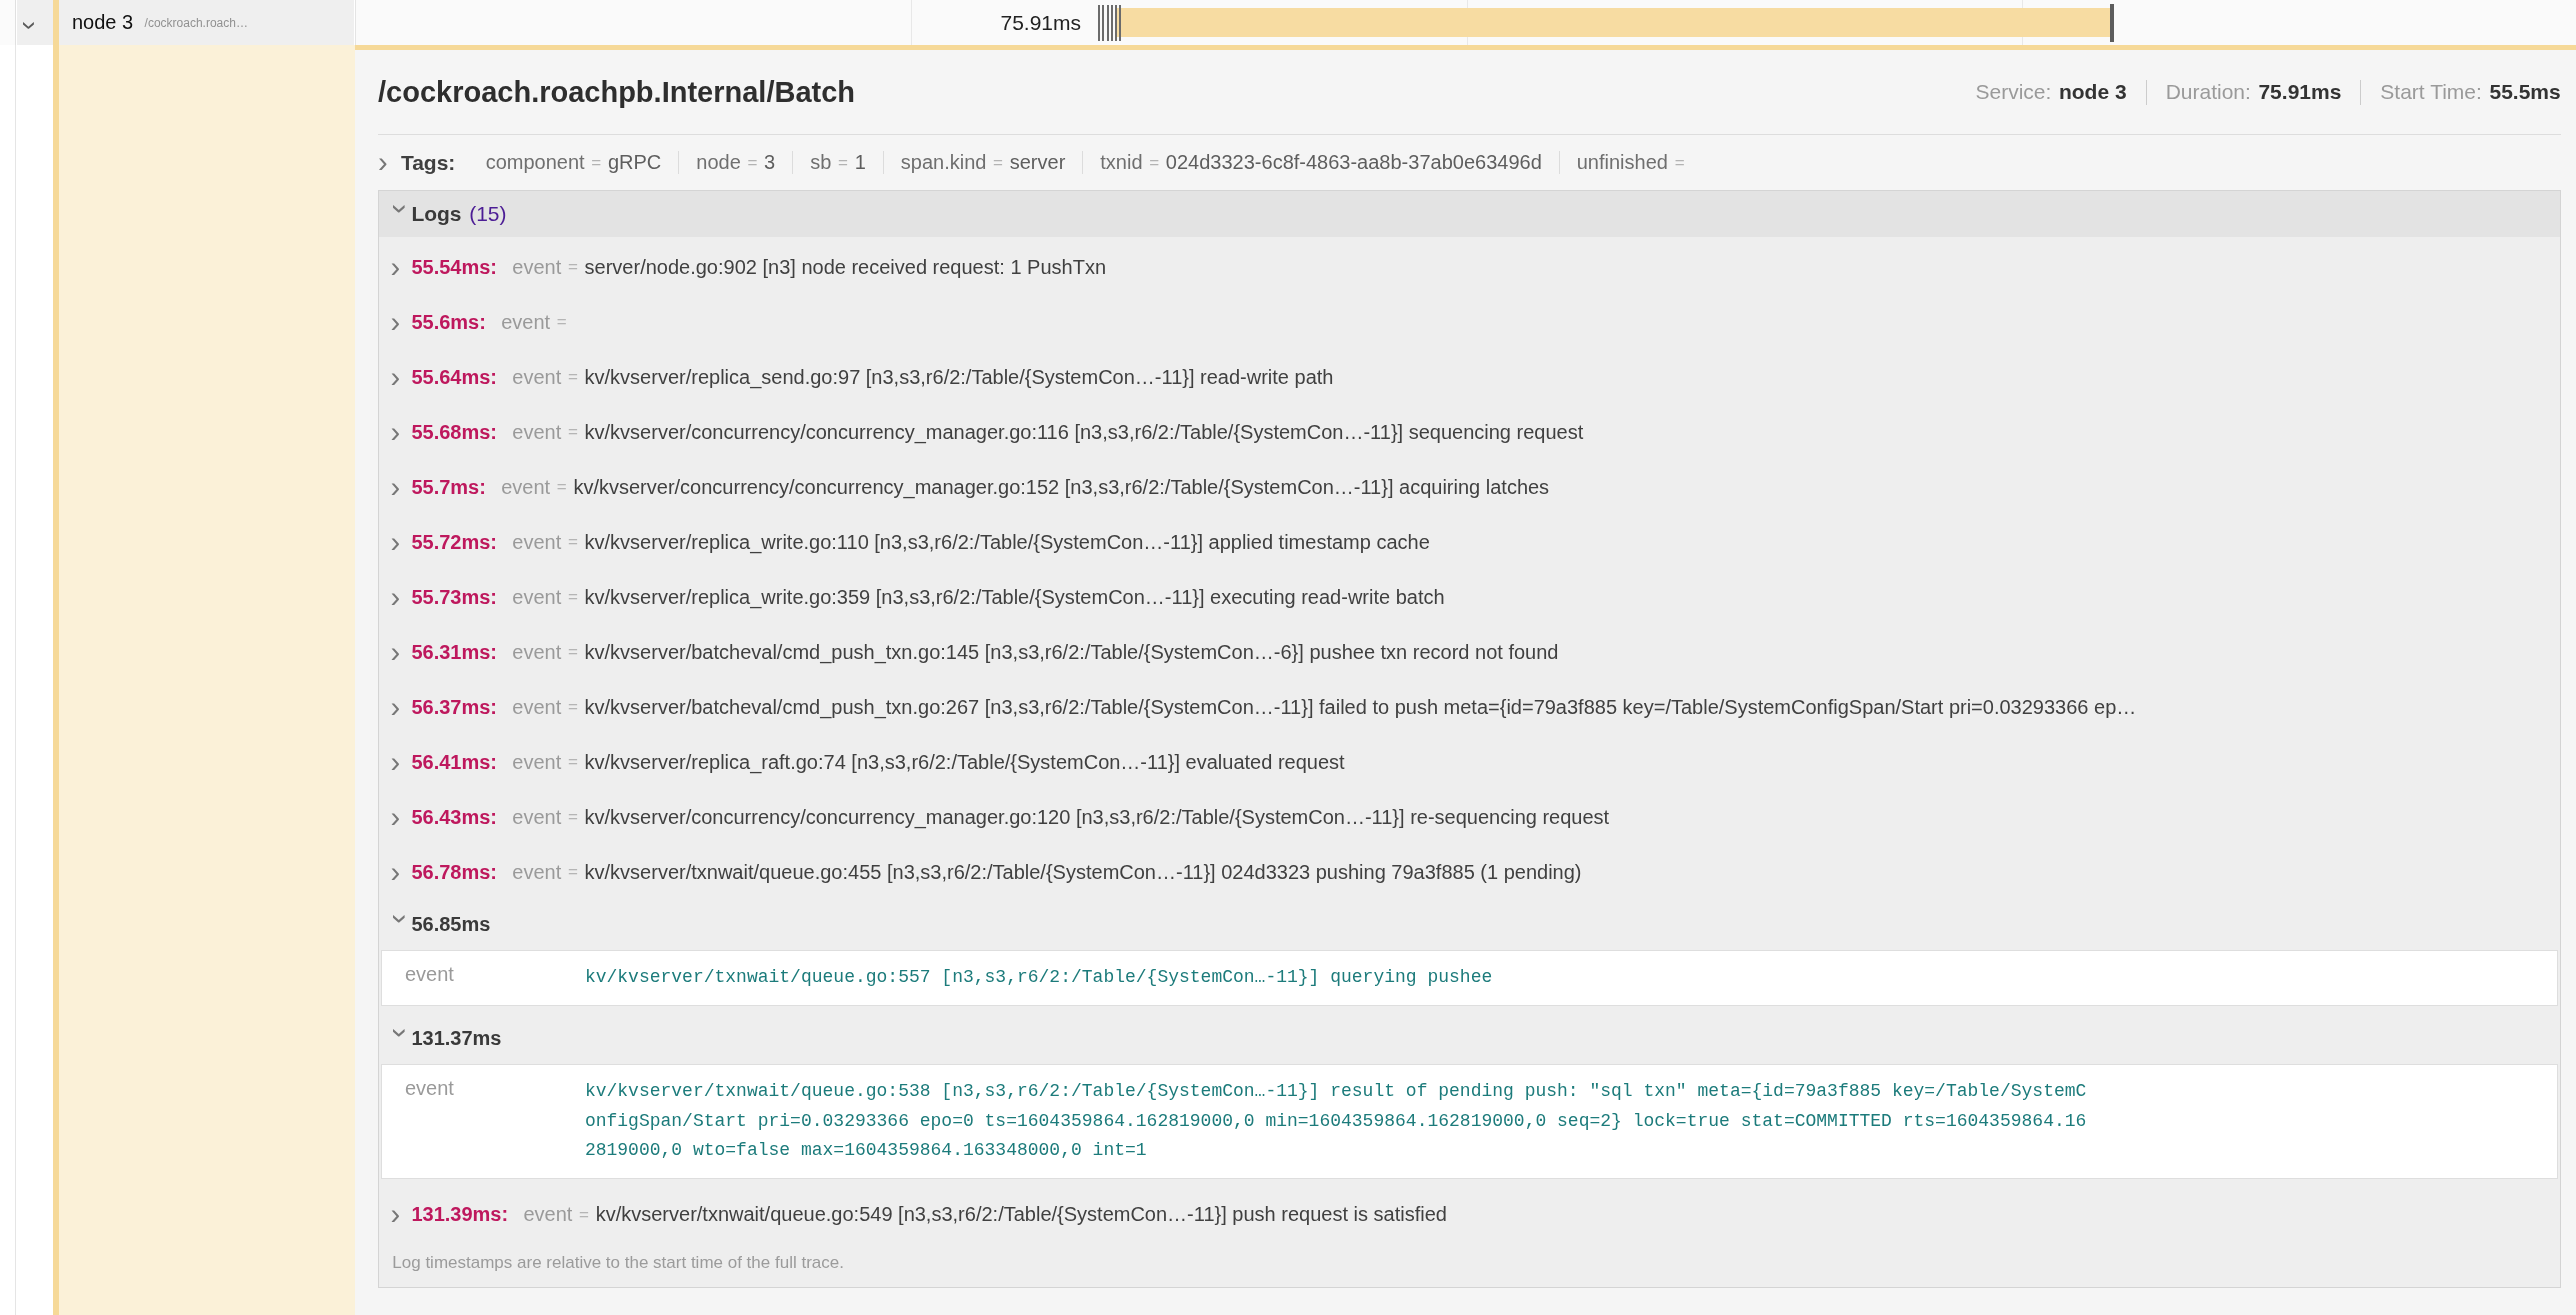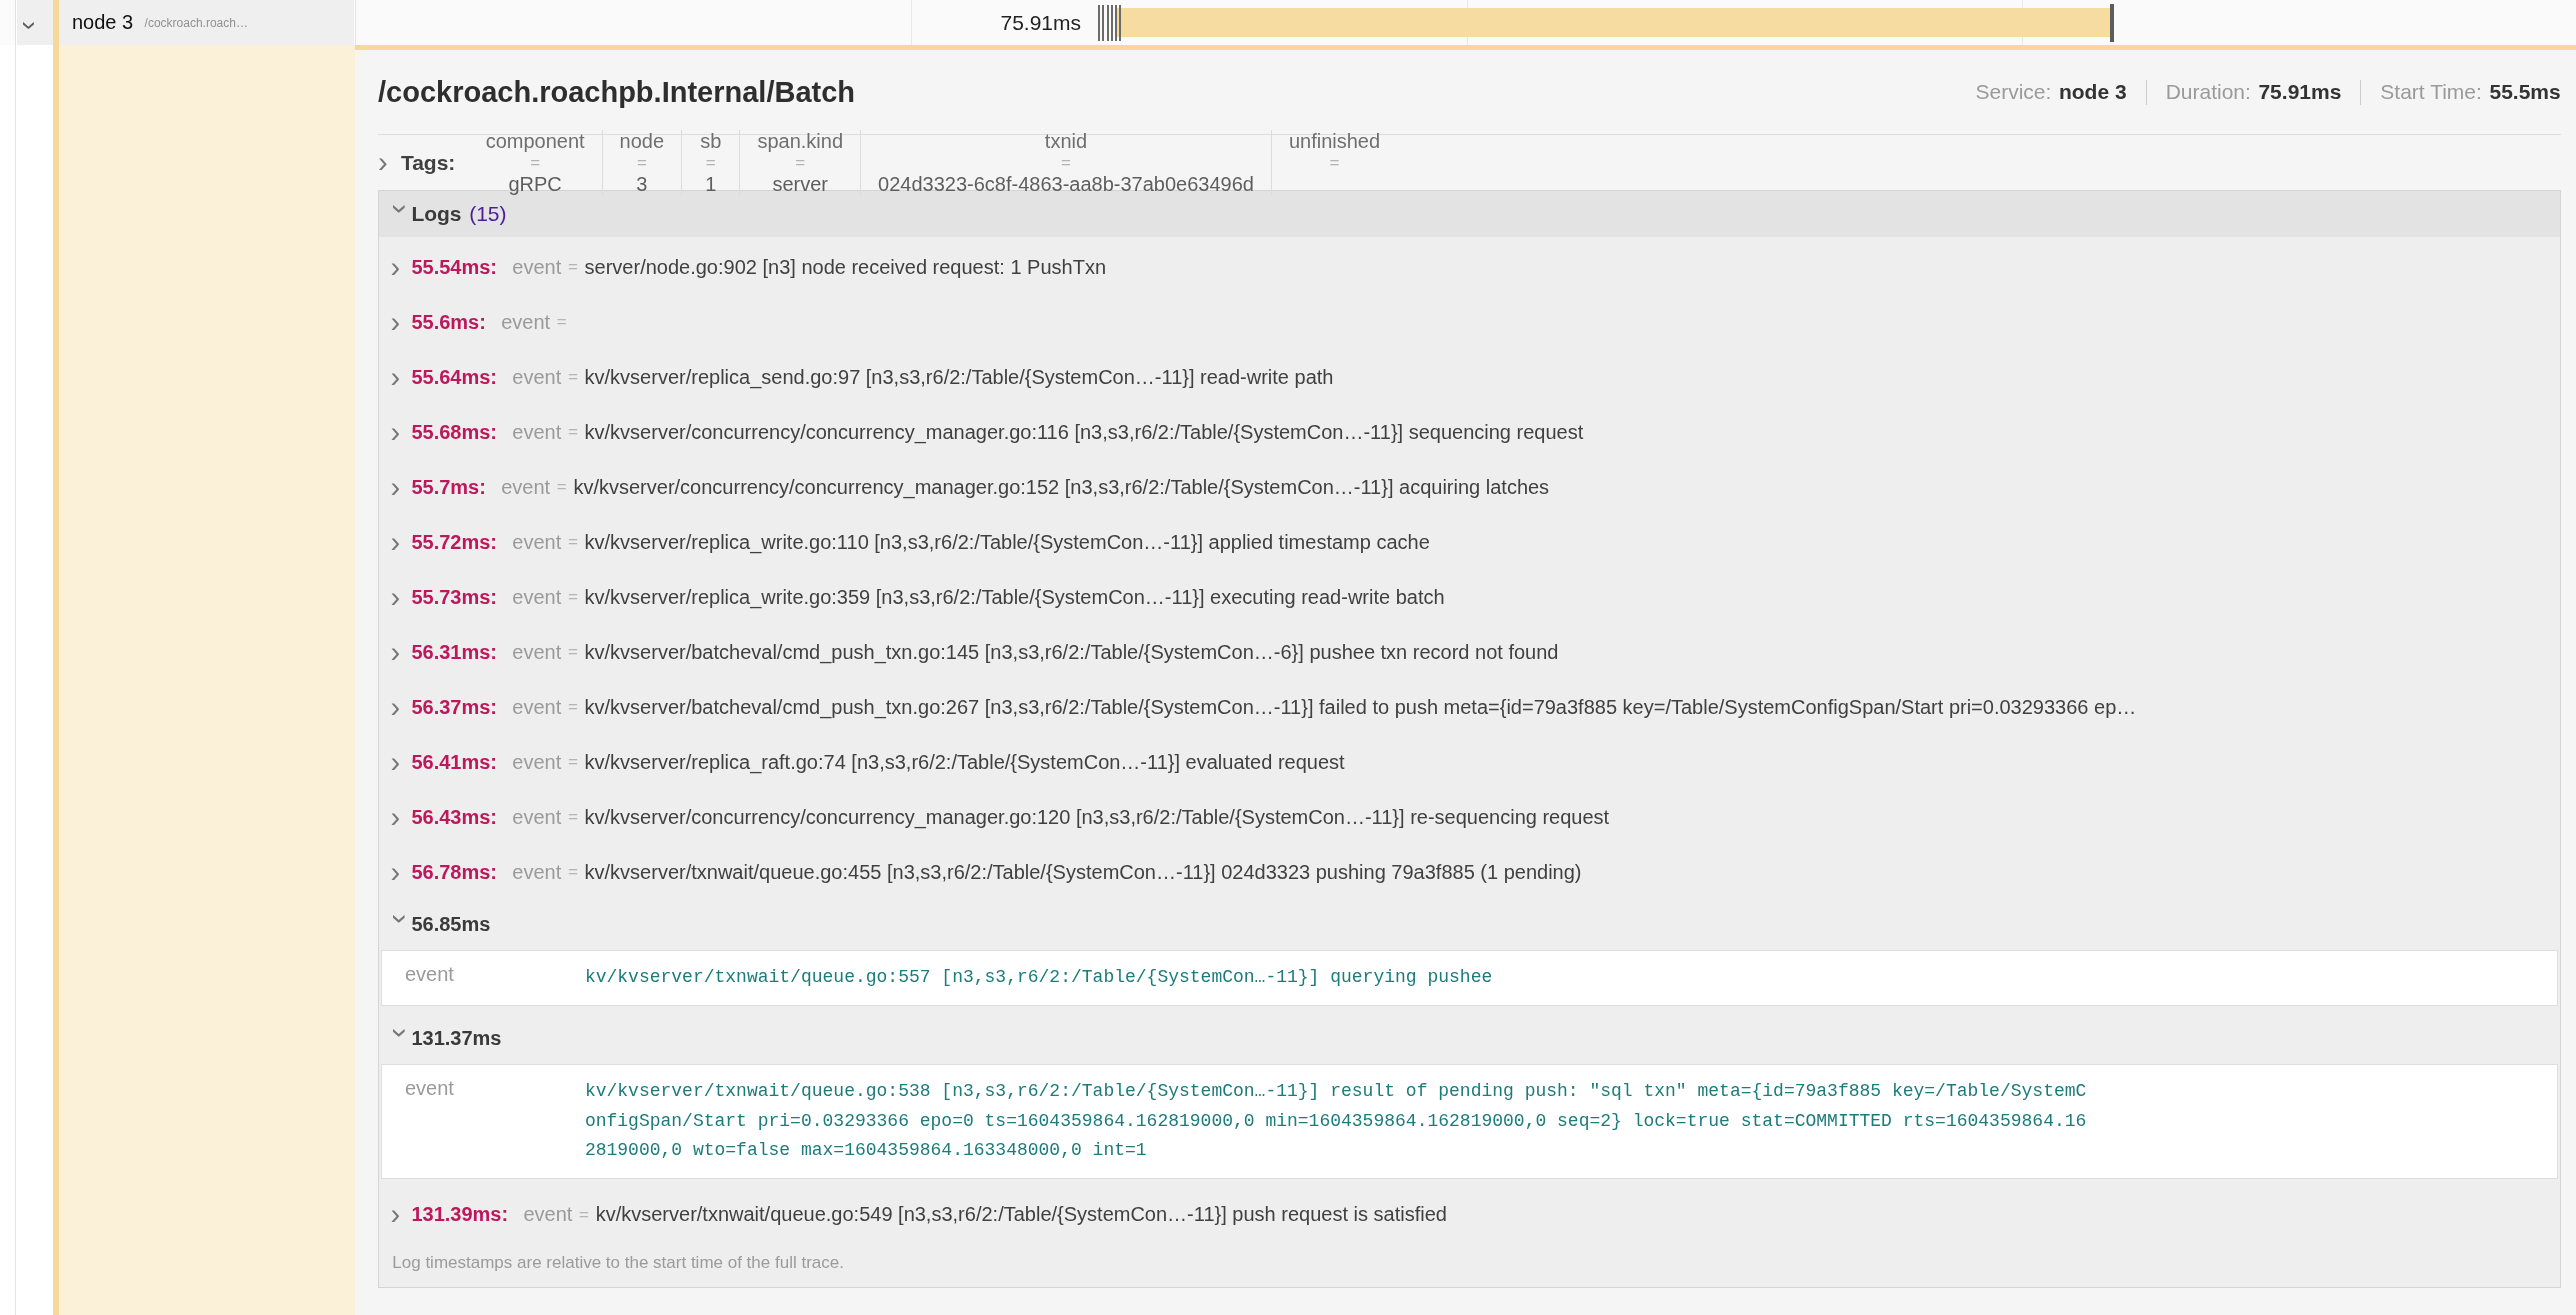--- a/index.html
+++ b/index.html
@@ -39,21 +39,21 @@
   .panel-meta b { color:#333; margin-left:7.6px; }
   .meta-sep { display:inline-block; width:1px; height:25px; background:#ccc; margin:0 19px; }
   .hdr-divider { height:1px; background:#ddd; }
 
   .tags-row { height:55px; display:flex; align-items:center; cursor:pointer; }
   .chev { font-family:"Liberation Sans",sans-serif; font-size:29px; color:#777; line-height:19px;
     display:inline-block; width:21px; cursor:pointer; }
   .chev.down { transform:rotate(90deg); }
   .tags-label { font-size:21px; font-weight:bold; color:#404040; margin:0 13.3px 0 1.9px; }
   .tag-item { display:inline-flex; align-items:center; font-size:20px; color:#6f6f6f; padding:0 17px;
-    border-right:1px solid #dcdcdc;flex-direction:column; }
+    border-right:1px solid #dcdcdc; }
   .tag-item:last-child { border-right:none; }
   .tk { color:#6f6f6f; }
   .teq { color:#b3b3b3; font-size:17px; margin:0 6.7px; }
   .tv { color:#5e5e5e;text-align:center; }
 
   
   .logs-box { border:1px solid #d4d4d4; background:#eeeeee; }
   .logs-header { height:46px; background:#e3e3e3; display:flex; align-items:center; padding-left:11.4px; cursor:pointer;}
   .logs-title { font-size:21px; font-weight:bold; color:#3a3a3a; margin-right:7.6px; }
   .logs-count { font-size:21px; color:#4c1d95; }

